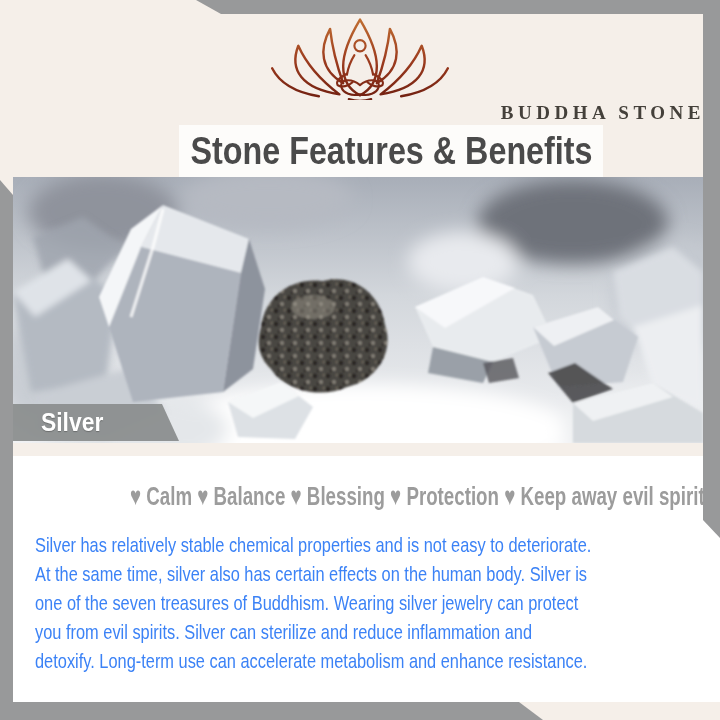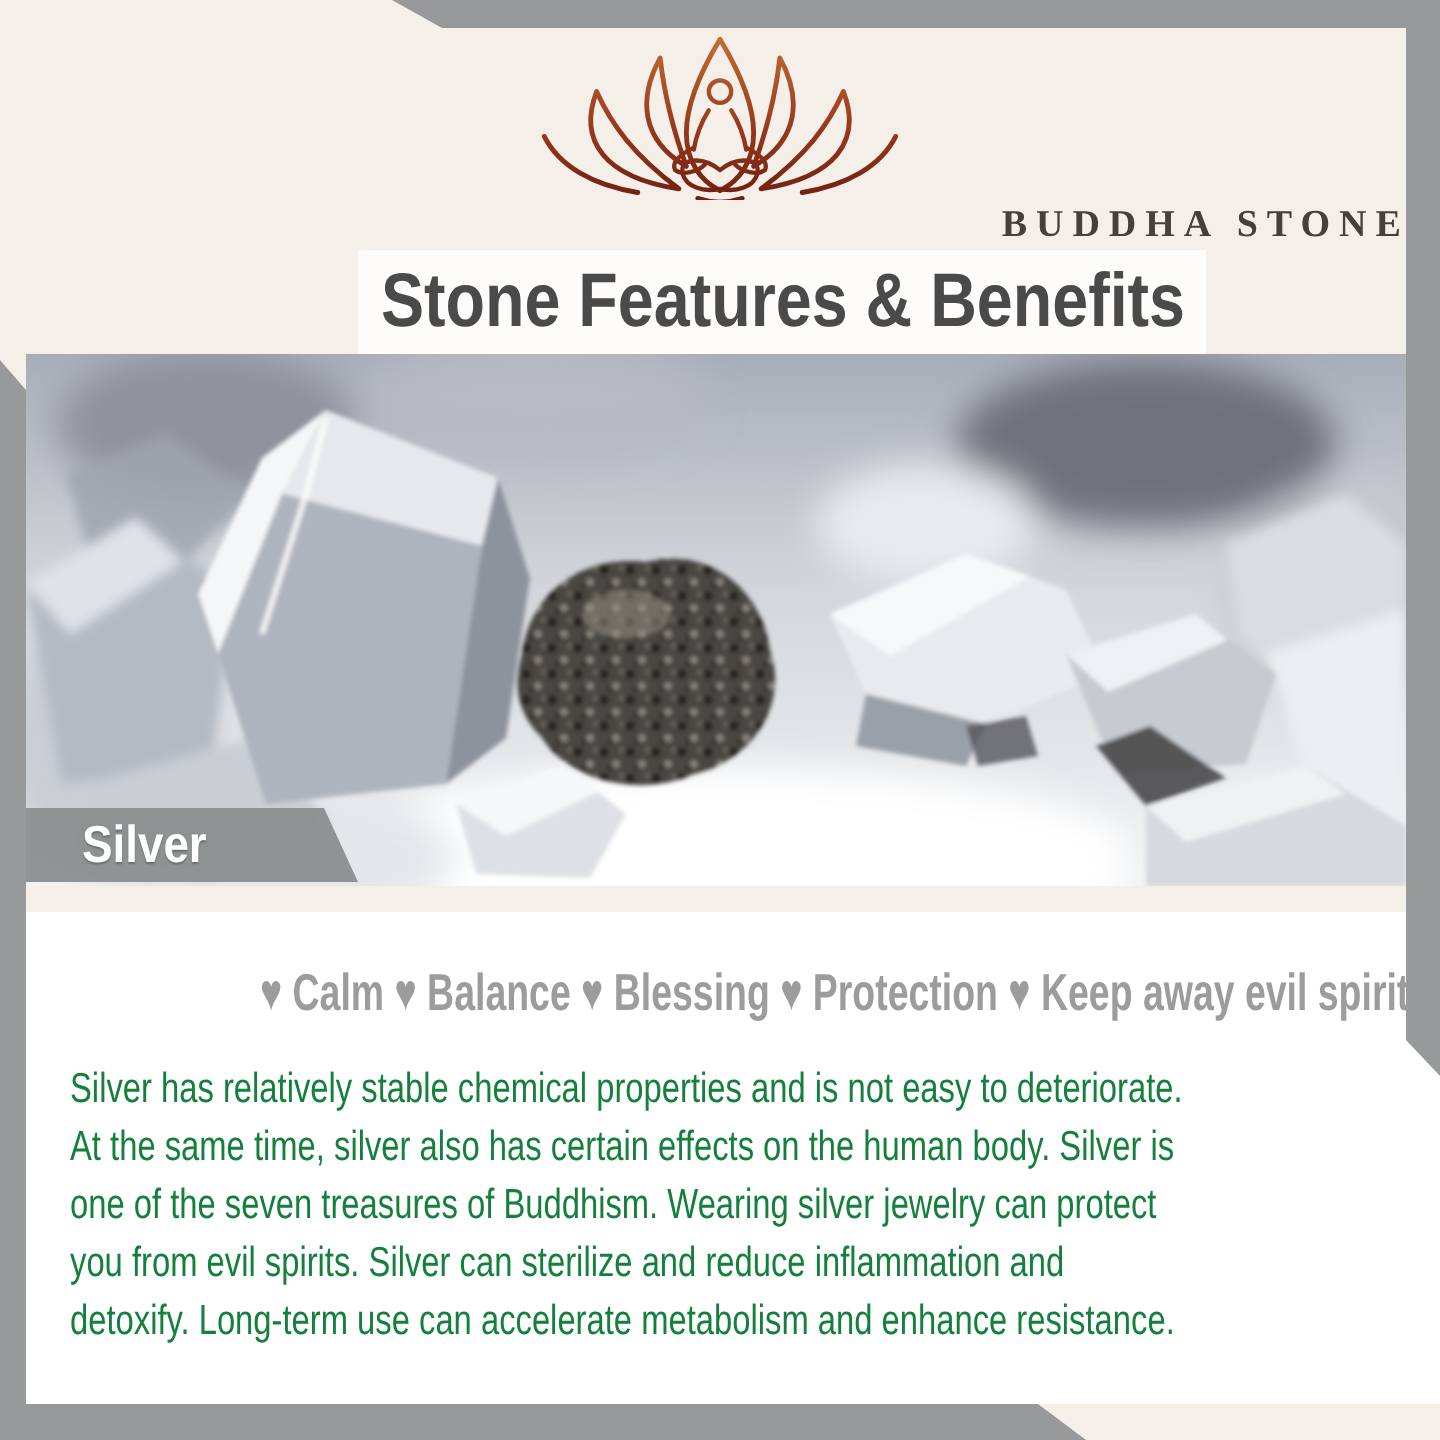--- a/index.html
+++ b/index.html
@@ -41,21 +41,21 @@
   }
   
   .card{
     position:absolute;left:13px;top:456px;width:707px;height:246px;background:#ffffff;
   }
   .benefits{
     margin-top:23px;width:707px;text-align:center;color:#9c9c9c;
     font-size:26px;font-weight:700;line-height:34px;
   }
   .benefits span{display:inline-block;white-space:nowrap;transform:scaleX(.72);transform-origin:50% 50%;}
-  .desc{margin:17px 0 0 22px;color:#15803d;}
+  .desc{margin:17px 0 0 22px;color:#3b82f6;}
   .desc div{
     white-space:nowrap;font-size:21px;line-height:29px;font-weight:400;
     transform:scaleX(.78);transform-origin:0 50%;
   }
   
   .frame{position:absolute;background:#98999a;}
   .frame-top{left:0;top:0;width:720px;height:14px;
     clip-path:polygon(196px 0,720px 0,720px 14px,221px 14px);}
   .frame-right{left:703px;top:0;width:17px;height:538px;
     clip-path:polygon(0 0,17px 0,17px 538px,0 520px);}

